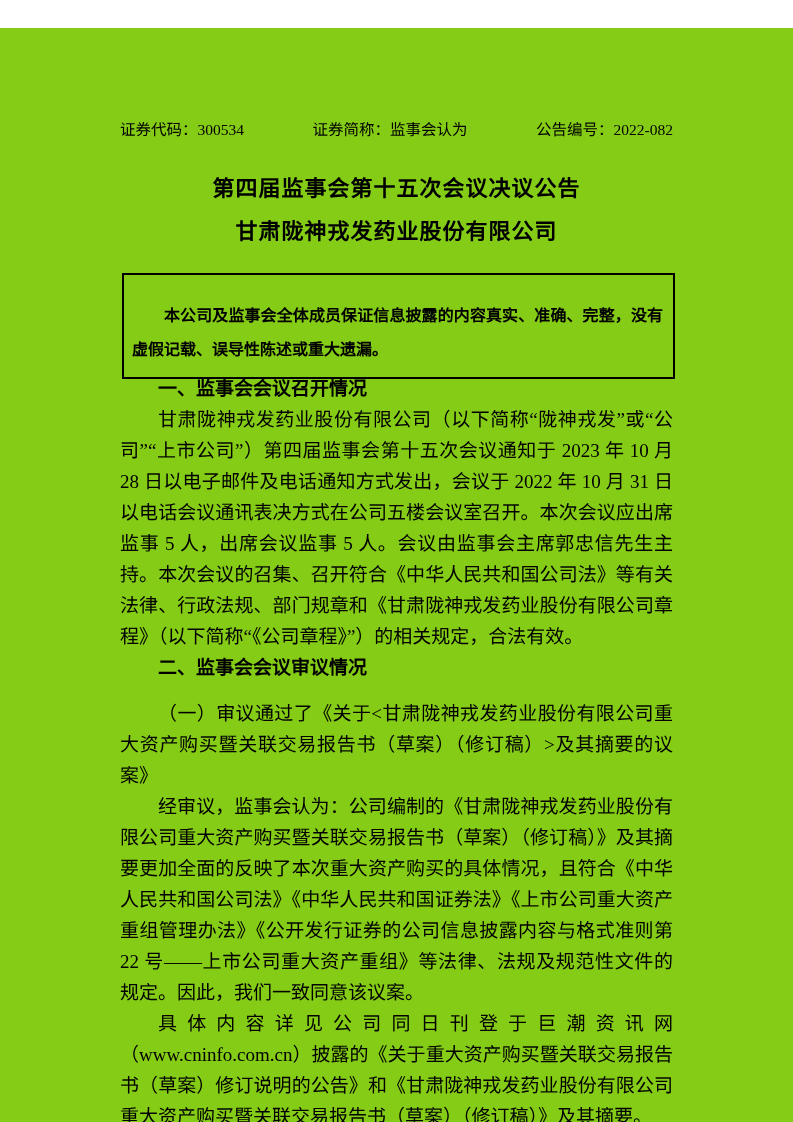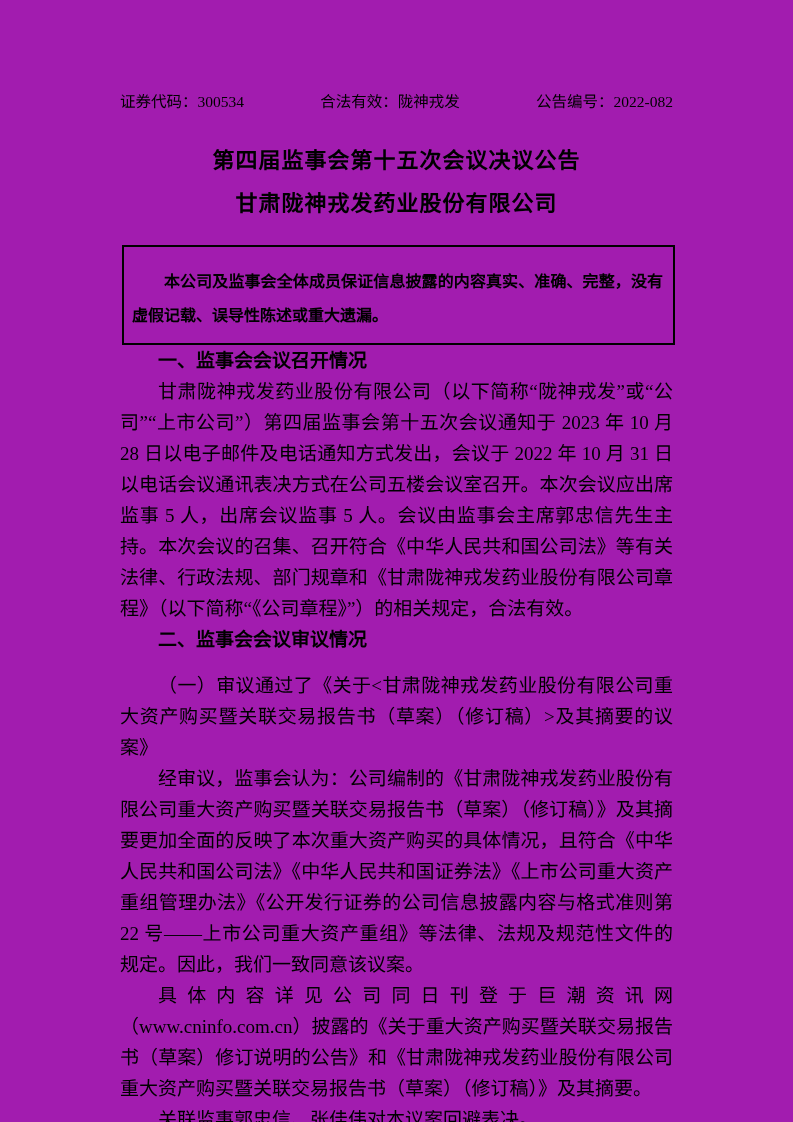--- a/index.html
+++ b/index.html
@@ -8,21 +8,22 @@
     width: 793px;
     height: 1122px;
     position: relative;
     font-family: "Liberation Serif", "DejaVu Serif", serif;
     color: #000000;
     overflow: hidden;
   }
   .page {
     position: absolute;
     inset: 0;
-    background: #a21caf;
+    background: #84cc16;
+    margin-top: 28px;
   }
   .doc-header {
     position: absolute;
     left: 120px;
     top: 93px;
     width: 553px;
     display: flex;
     justify-content: space-between;
     font-size: 15.5px;
     line-height: 18px;
@@ -41,21 +42,21 @@
   }
   .disclaimer-box {
     position: absolute;
     left: 122px;
     top: 245px;
     width: 553px;
     border: 2px solid #000000;
     font-weight: bold;
     font-size: 16px;
     line-height: 34px;
-    padding: 18px 10px 10px 8px;
+    padding: 24px 10px 10px 8px;
     text-align: justify;
   }
   .disclaimer-box p { text-indent: 2em; }
   .doc-body {
     position: absolute;
     left: 120px;
     top: 345px;
     width: 553px;
     font-size: 19px;
     line-height: 31px;
@@ -65,21 +66,21 @@
   .blk-heading { font-weight: bold; }
   .blk-subheading { font-weight: normal; margin-top: 15px; }
 </style>
 </head>
 <body>
 
 <div class="page">
 
   <div class="doc-header">
     <span>证券代码：300534</span>
-    <span>合法有效：陇神戎发</span>
+    <span>证券简称：监事会认为</span>
     <span>公告编号：2022-082</span>
   </div>
 
   <div class="doc-title">
     <div>第四届监事会第十五次会议决议公告</div>
     <div>甘肃陇神戎发药业股份有限公司</div>
   </div>
 
   <div class="disclaimer-box">
     <p>本公司及监事会全体成员保证信息披露的内容真实、准确、完整，没有虚假记载、误导性陈述或重大遗漏。</p>

